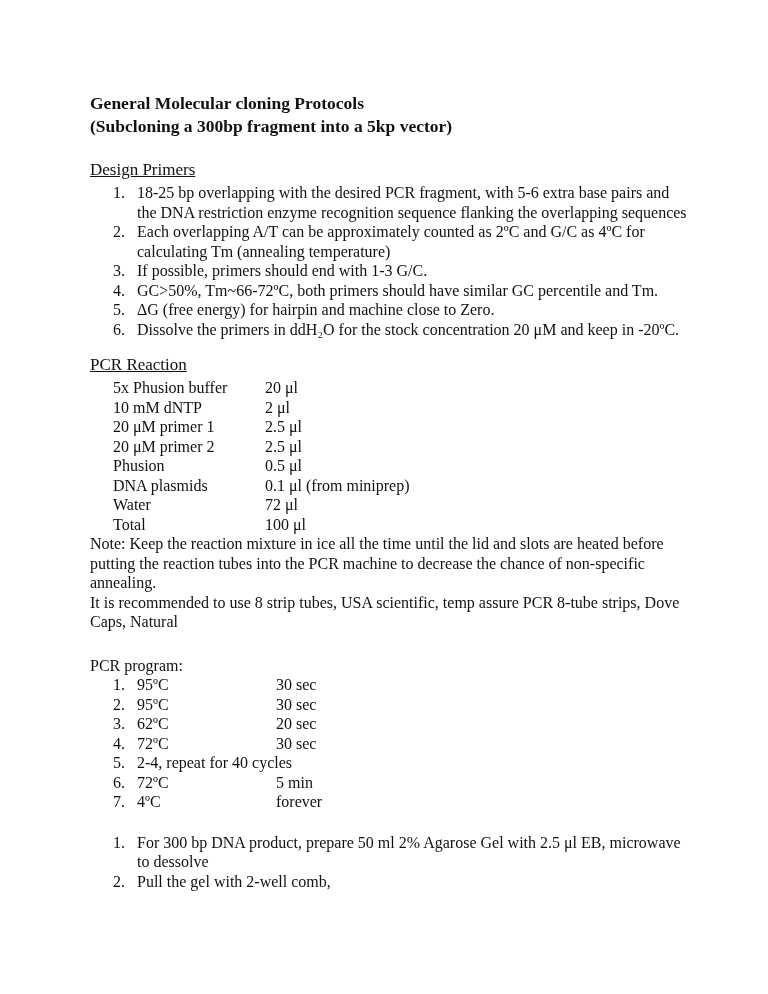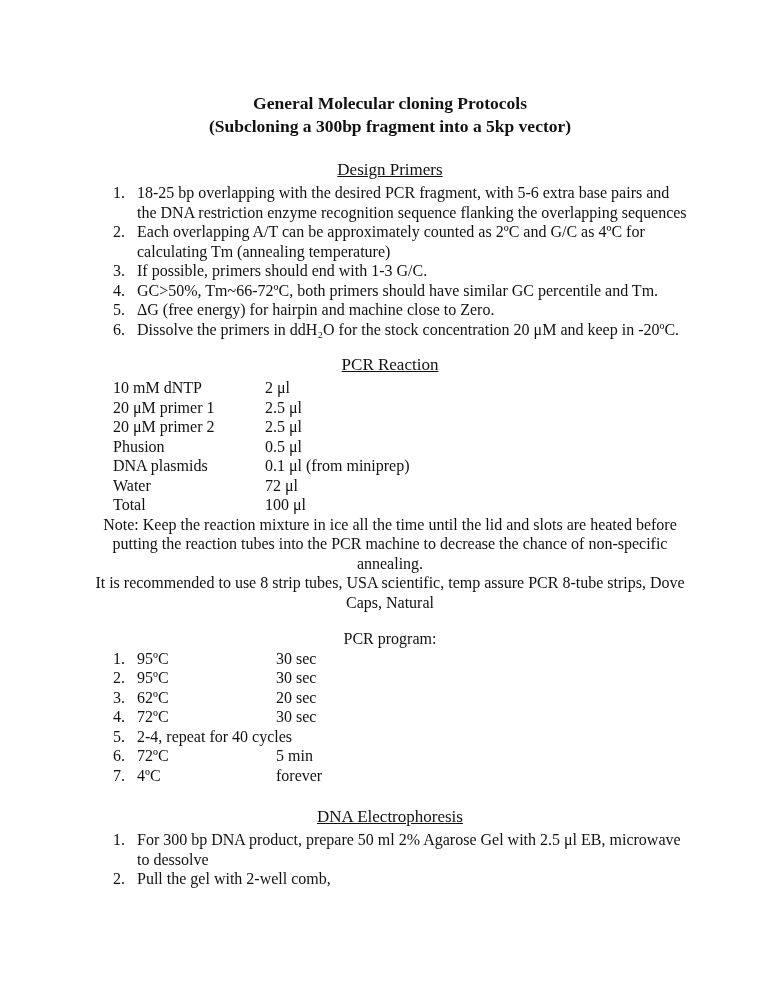--- a/index.html
+++ b/index.html
@@ -11,21 +11,21 @@
     .page { position: absolute; left: 90px; top: 92px; width: 600px; }
     .title { font-weight: bold; font-size: 17.5px; line-height: 23px; margin: 0; }
     .h2 { font-size: 17px; line-height: 22px; text-decoration: underline; margin: 0; }
     ol.list { margin: 0; padding: 0; list-style: none; }
     ol.list li { position: relative; padding-left: 47px; }
     ol.list li .num { position: absolute; left: 23px; top: 0; }
     .row { display: flex; padding-left: 23px; }
     .row .k { width: 152px; }
     .prog li { display: flex; }
     .prog .c1 { width: 139px; }
-    p { margin: 0; text-align: center; }
+    p { margin: 0; }
   </style>
 </head>
 <body>
 
 <div class="page">
 
   <p class="title">
     <span>General Molecular cloning Protocols</span><br>
     <span>(Subcloning a 300bp fragment into a 5kp vector)</span>
   </p>
@@ -38,20 +38,24 @@
       <li><span class="num">3.</span><span>If possible, primers should end with 1-3 G/C.</span></li>
       <li><span class="num">4.</span><span>GC&gt;50%, Tm~66-72ºC, both primers should have similar GC percentile and Tm.</span></li>
       <li><span class="num">5.</span><span>ΔG (free energy) for hairpin and machine close to Zero.</span></li>
       <li><span class="num">6.</span><span>Dissolve the primers in ddH₂O for the stock concentration 20 μM and keep in -20ºC.</span></li>
     </ol>
   </div>
 
   <div style="margin-top:15px;">
     <p class="h2">PCR Reaction</p>
     <div style="margin-top:2px;">
+      <div class="row">
+          <span class="k">5x Phusion buffer</span>
+          <span>20 μl</span>
+        </div>
       <div class="row">
           <span class="k">10 mM dNTP</span>
           <span>2 μl</span>
         </div>
       <div class="row">
           <span class="k">20 μM primer 1</span>
           <span>2.5 μl</span>
         </div>
       <div class="row">
           <span class="k">20 μM primer 2</span>
@@ -70,21 +74,21 @@
           <span>72 μl</span>
         </div>
       <div class="row">
           <span class="k">Total</span>
           <span>100 μl</span>
         </div>
     </div>
     <p>Note: Keep the reaction mixture in ice all the time until the lid and slots are heated before putting the reaction tubes into the PCR machine to decrease the chance of non-specific annealing.</p>
     <p>It is recommended to use 8 strip tubes, USA scientific, temp assure PCR 8-tube strips, Dove Caps, Natural</p>
 
-    <p style="margin-top:17px;">PCR program:</p>
+    <p style="margin-top:24px;">PCR program:</p>
     <ol class="list prog">
       <li>
           <span class="num">1.</span>
           <span class="c1">95ºC</span>
           <span>30 sec</span>
         </li>
       <li>
           <span class="num">2.</span>
           <span class="c1">95ºC</span>
           <span>30 sec</span>
@@ -110,20 +114,19 @@
         </li>
       <li>
           <span class="num">7.</span>
           <span class="c1">4ºC</span>
           <span>forever</span>
         </li>
     </ol>
   </div>
 
   <div style="margin-top:21px;">
-    <p class="h2">DNA Electrophoresis</p>
     <ol class="list" style="margin-top:2px;">
       <li><span class="num">1.</span><span>For 300 bp DNA product, prepare 50 ml 2% Agarose Gel with 2.5 μl EB, microwave to dessolve</span></li>
       <li><span class="num">2.</span><span>Pull the gel with 2-well comb,</span></li>
     </ol>
   </div>
 
 </div>
 
 </body></html>

